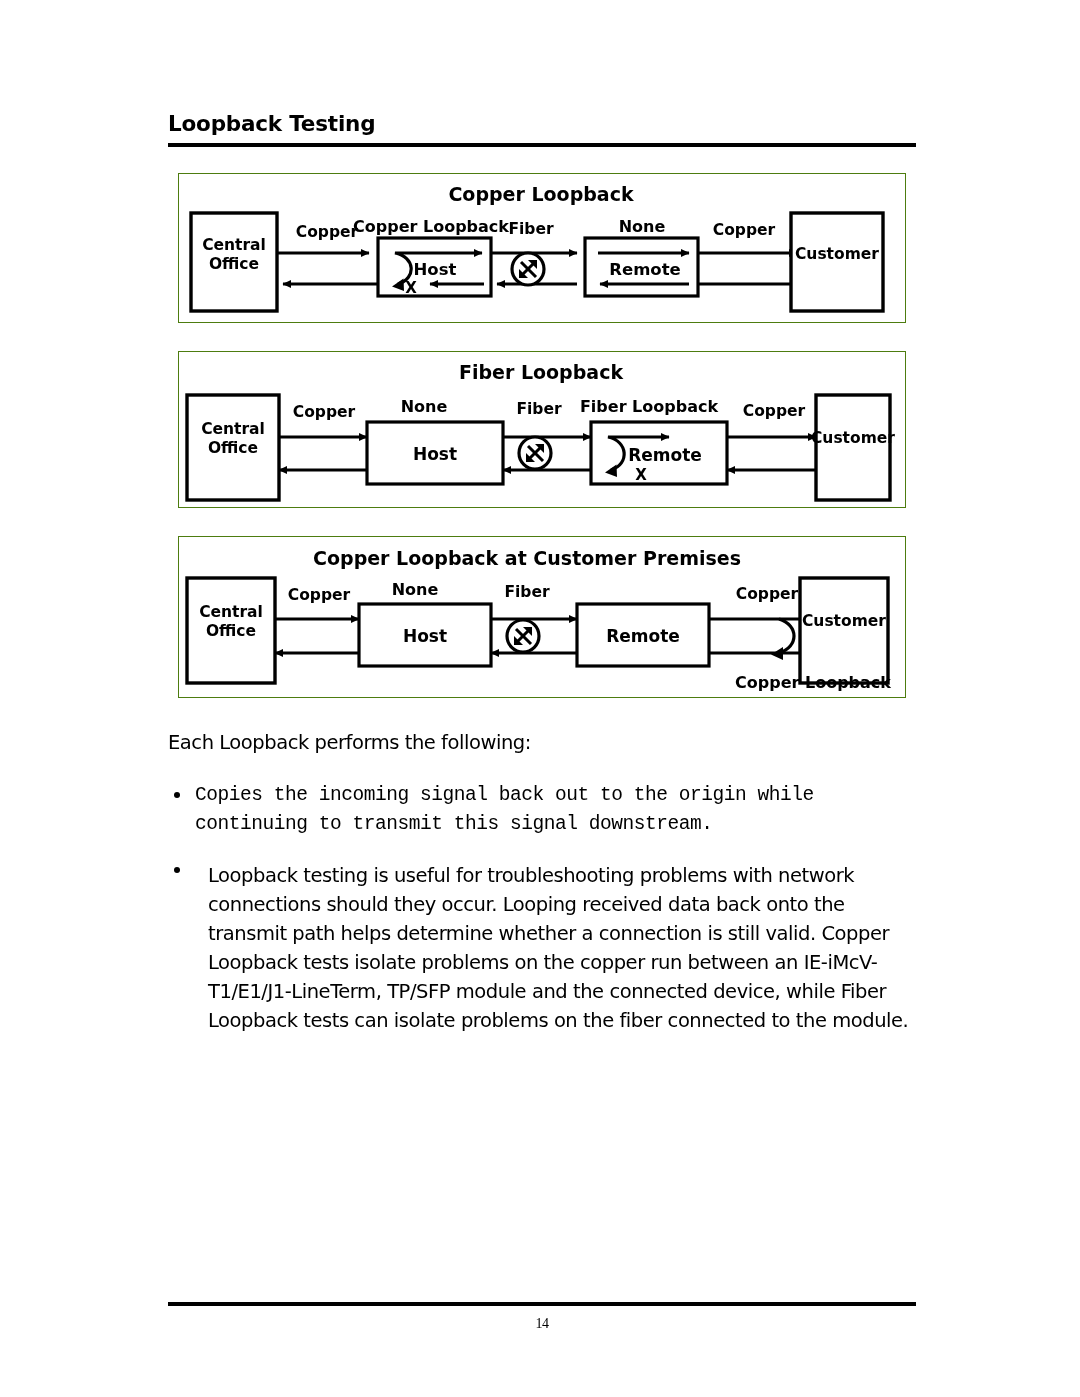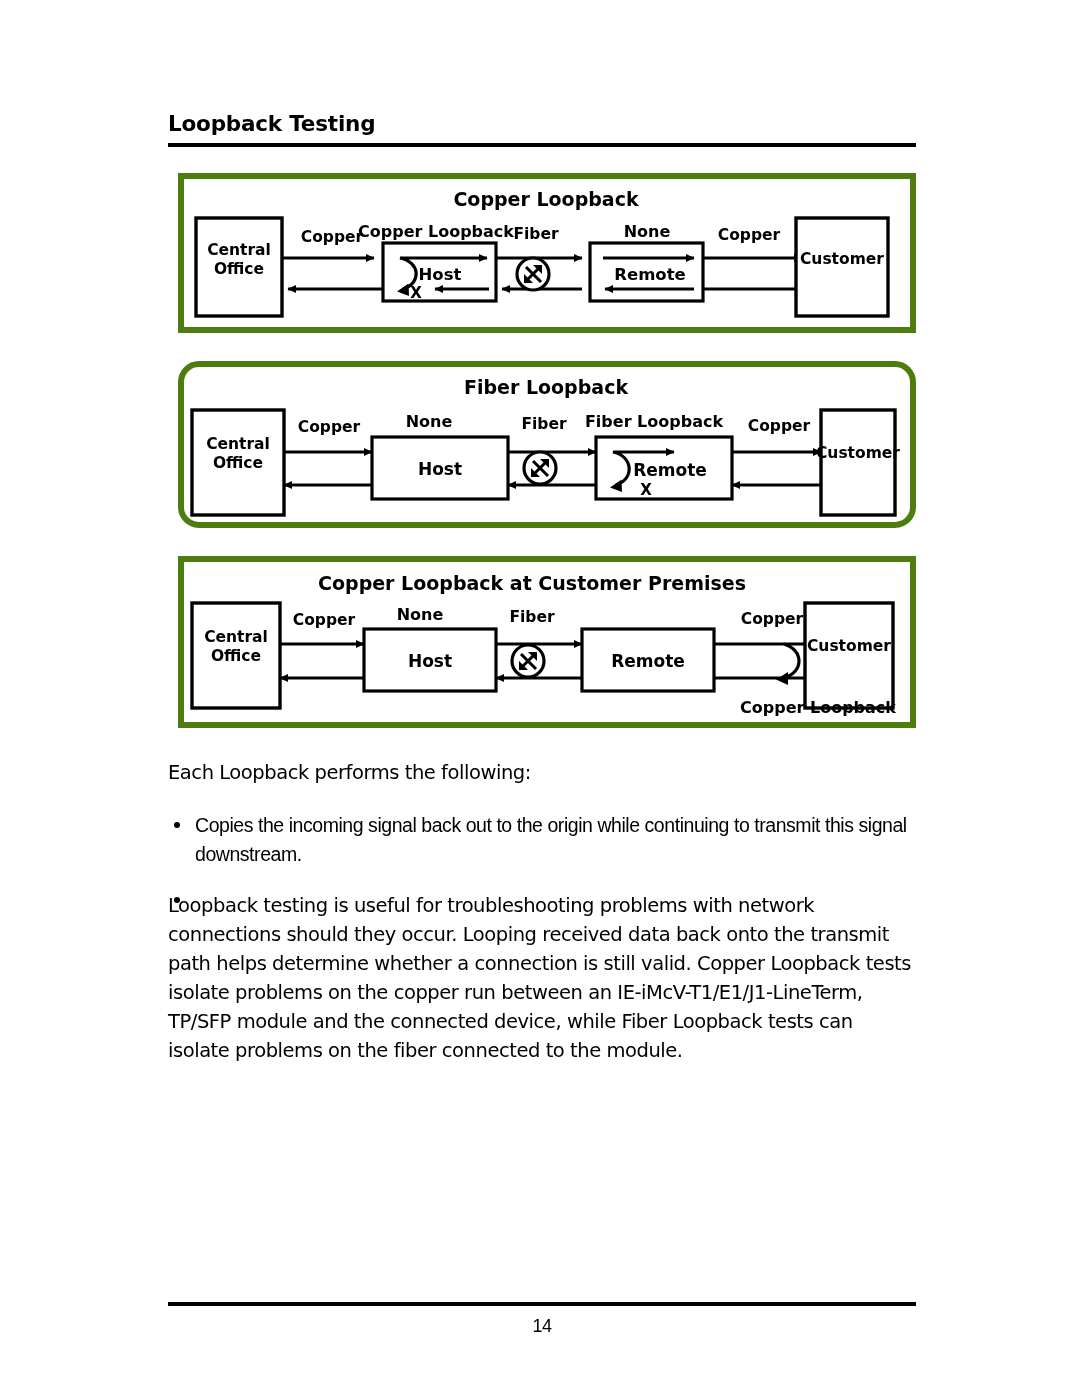--- a/index.html
+++ b/index.html
@@ -47,76 +47,76 @@
   
   .para {
     font-family: "DejaVu Sans", sans-serif;
     font-size: 19.5px;
     line-height: 29px;
     margin: 0 0 24px 0;
     letter-spacing: -0.45px;
     text-align: left;
   }
   .para.tight { margin-bottom: 21px; }
-  .para.last { margin-bottom: 0; }
+  .para.last { margin-bottom: 0; margin-left: 40px; }
 
   ul.bullets {
     list-style: none;
     margin: 0 0 22px 0;
     padding: 0;
   }
   ul.bullets li {
-    font-family: Liberation Sans, sans-serif;
+    font-family: Liberation Mono, monospace;
     font-size: 19.5px;
     line-height: 29px;
     letter-spacing: -0.45px;
     position: relative;
     padding-left: 27px;
     margin-bottom: 17px;
   }
   ul.bullets li:last-child { margin-bottom: 0; }
   ul.bullets li .dot {
     position: absolute;
     left: 6px;
     top: 11px;
     width: 6px;
     height: 6px;
     background: #000;
     border-radius: 50%;
   }
 
   
   .figure {
-    border: 6px solid #4d7c0f;
+    border: 1px solid #4d7c0f;
     background: #fff;
     margin: 0 0 28px 0;
     width: 726px;
   }
   .figure.f1 { height: 148px; }
-  .figure.f2 { height: 155px; border-radius: 21px; }
+  .figure.f2 { height: 155px; }
   .figure.f3 { height: 160px; margin-bottom: 16px; }
   .figure svg { display: block; }
 
   .figs-wrap { margin: 0 0 30px 10px; }
 
   
   .footer {
     position: absolute;
     left: 168px;
     top: 1302px;
     width: 748px;
   }
   .footer-rule {
     height: 4px;
     background: #000;
     width: 748px;
   }
   .page-num {
-    font-family: Liberation Sans, sans-serif;
-    font-size: 18px;
+    font-family: Liberation Serif, serif;
+    font-size: 14px;
     text-align: center;
     margin-top: 10px;
     letter-spacing: -0.4px;
   }
 
   
   svg text {
     font-family: "DejaVu Sans", sans-serif;
     font-weight: bold;
     fill: #000;

